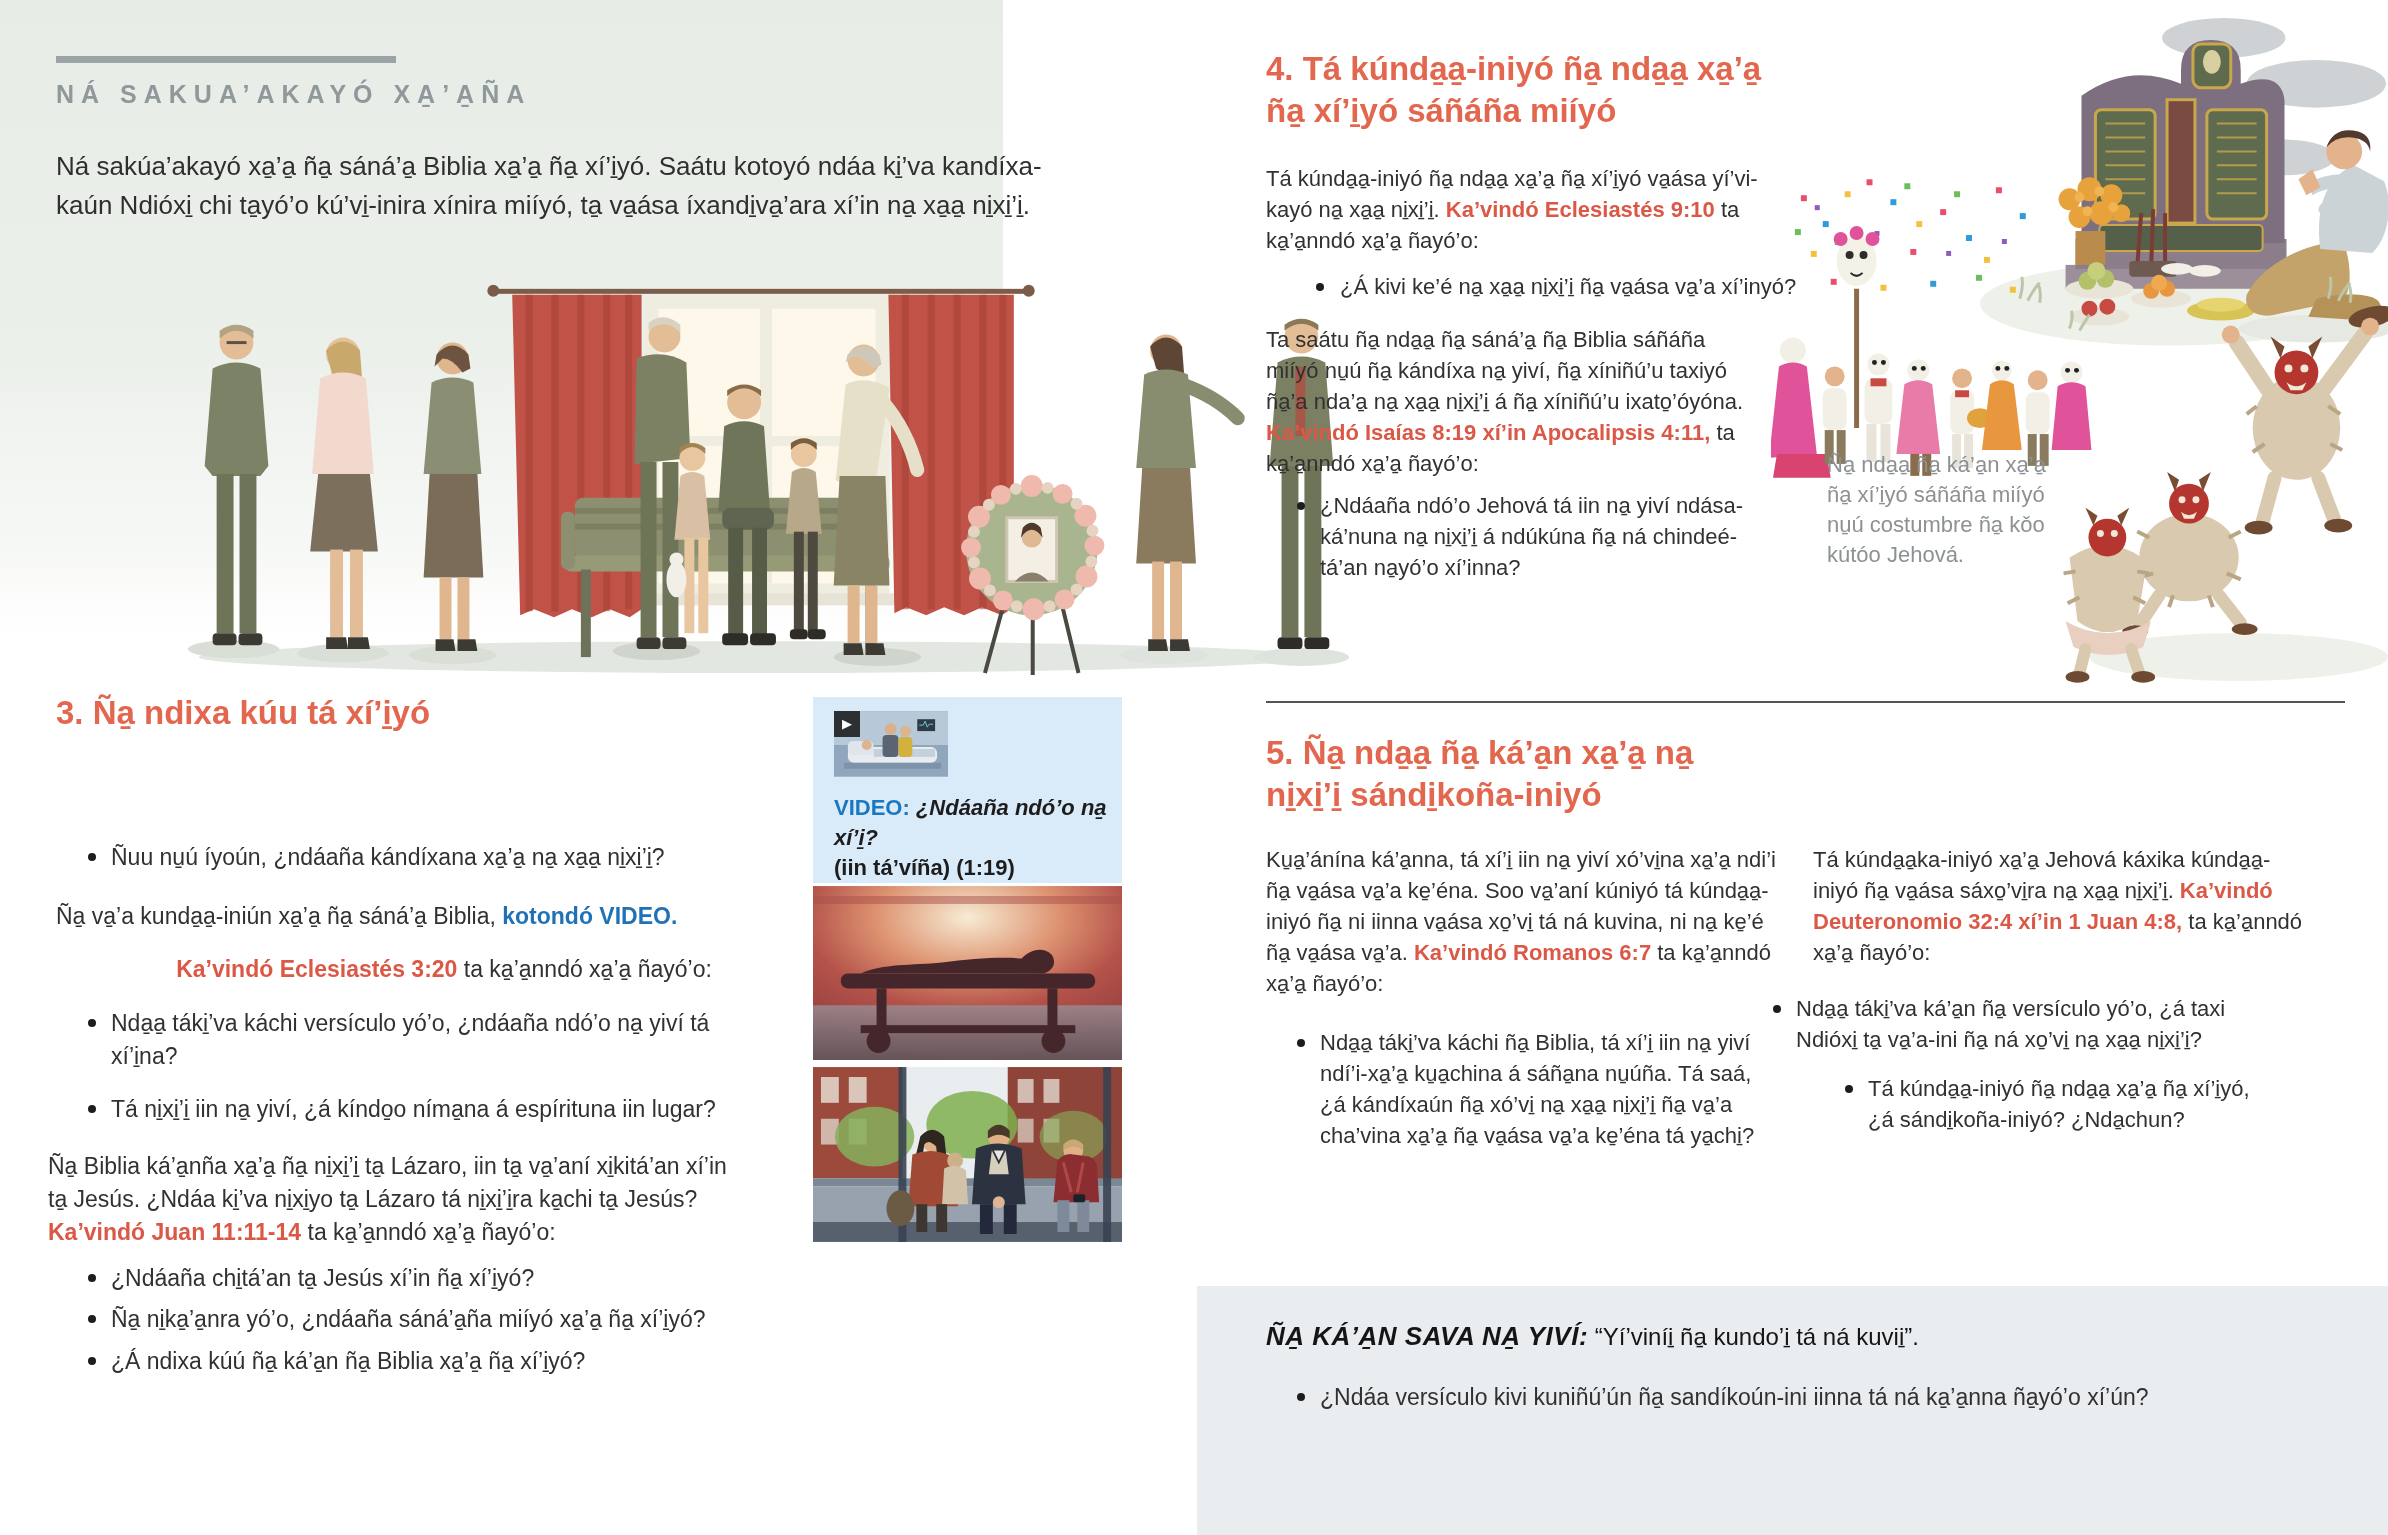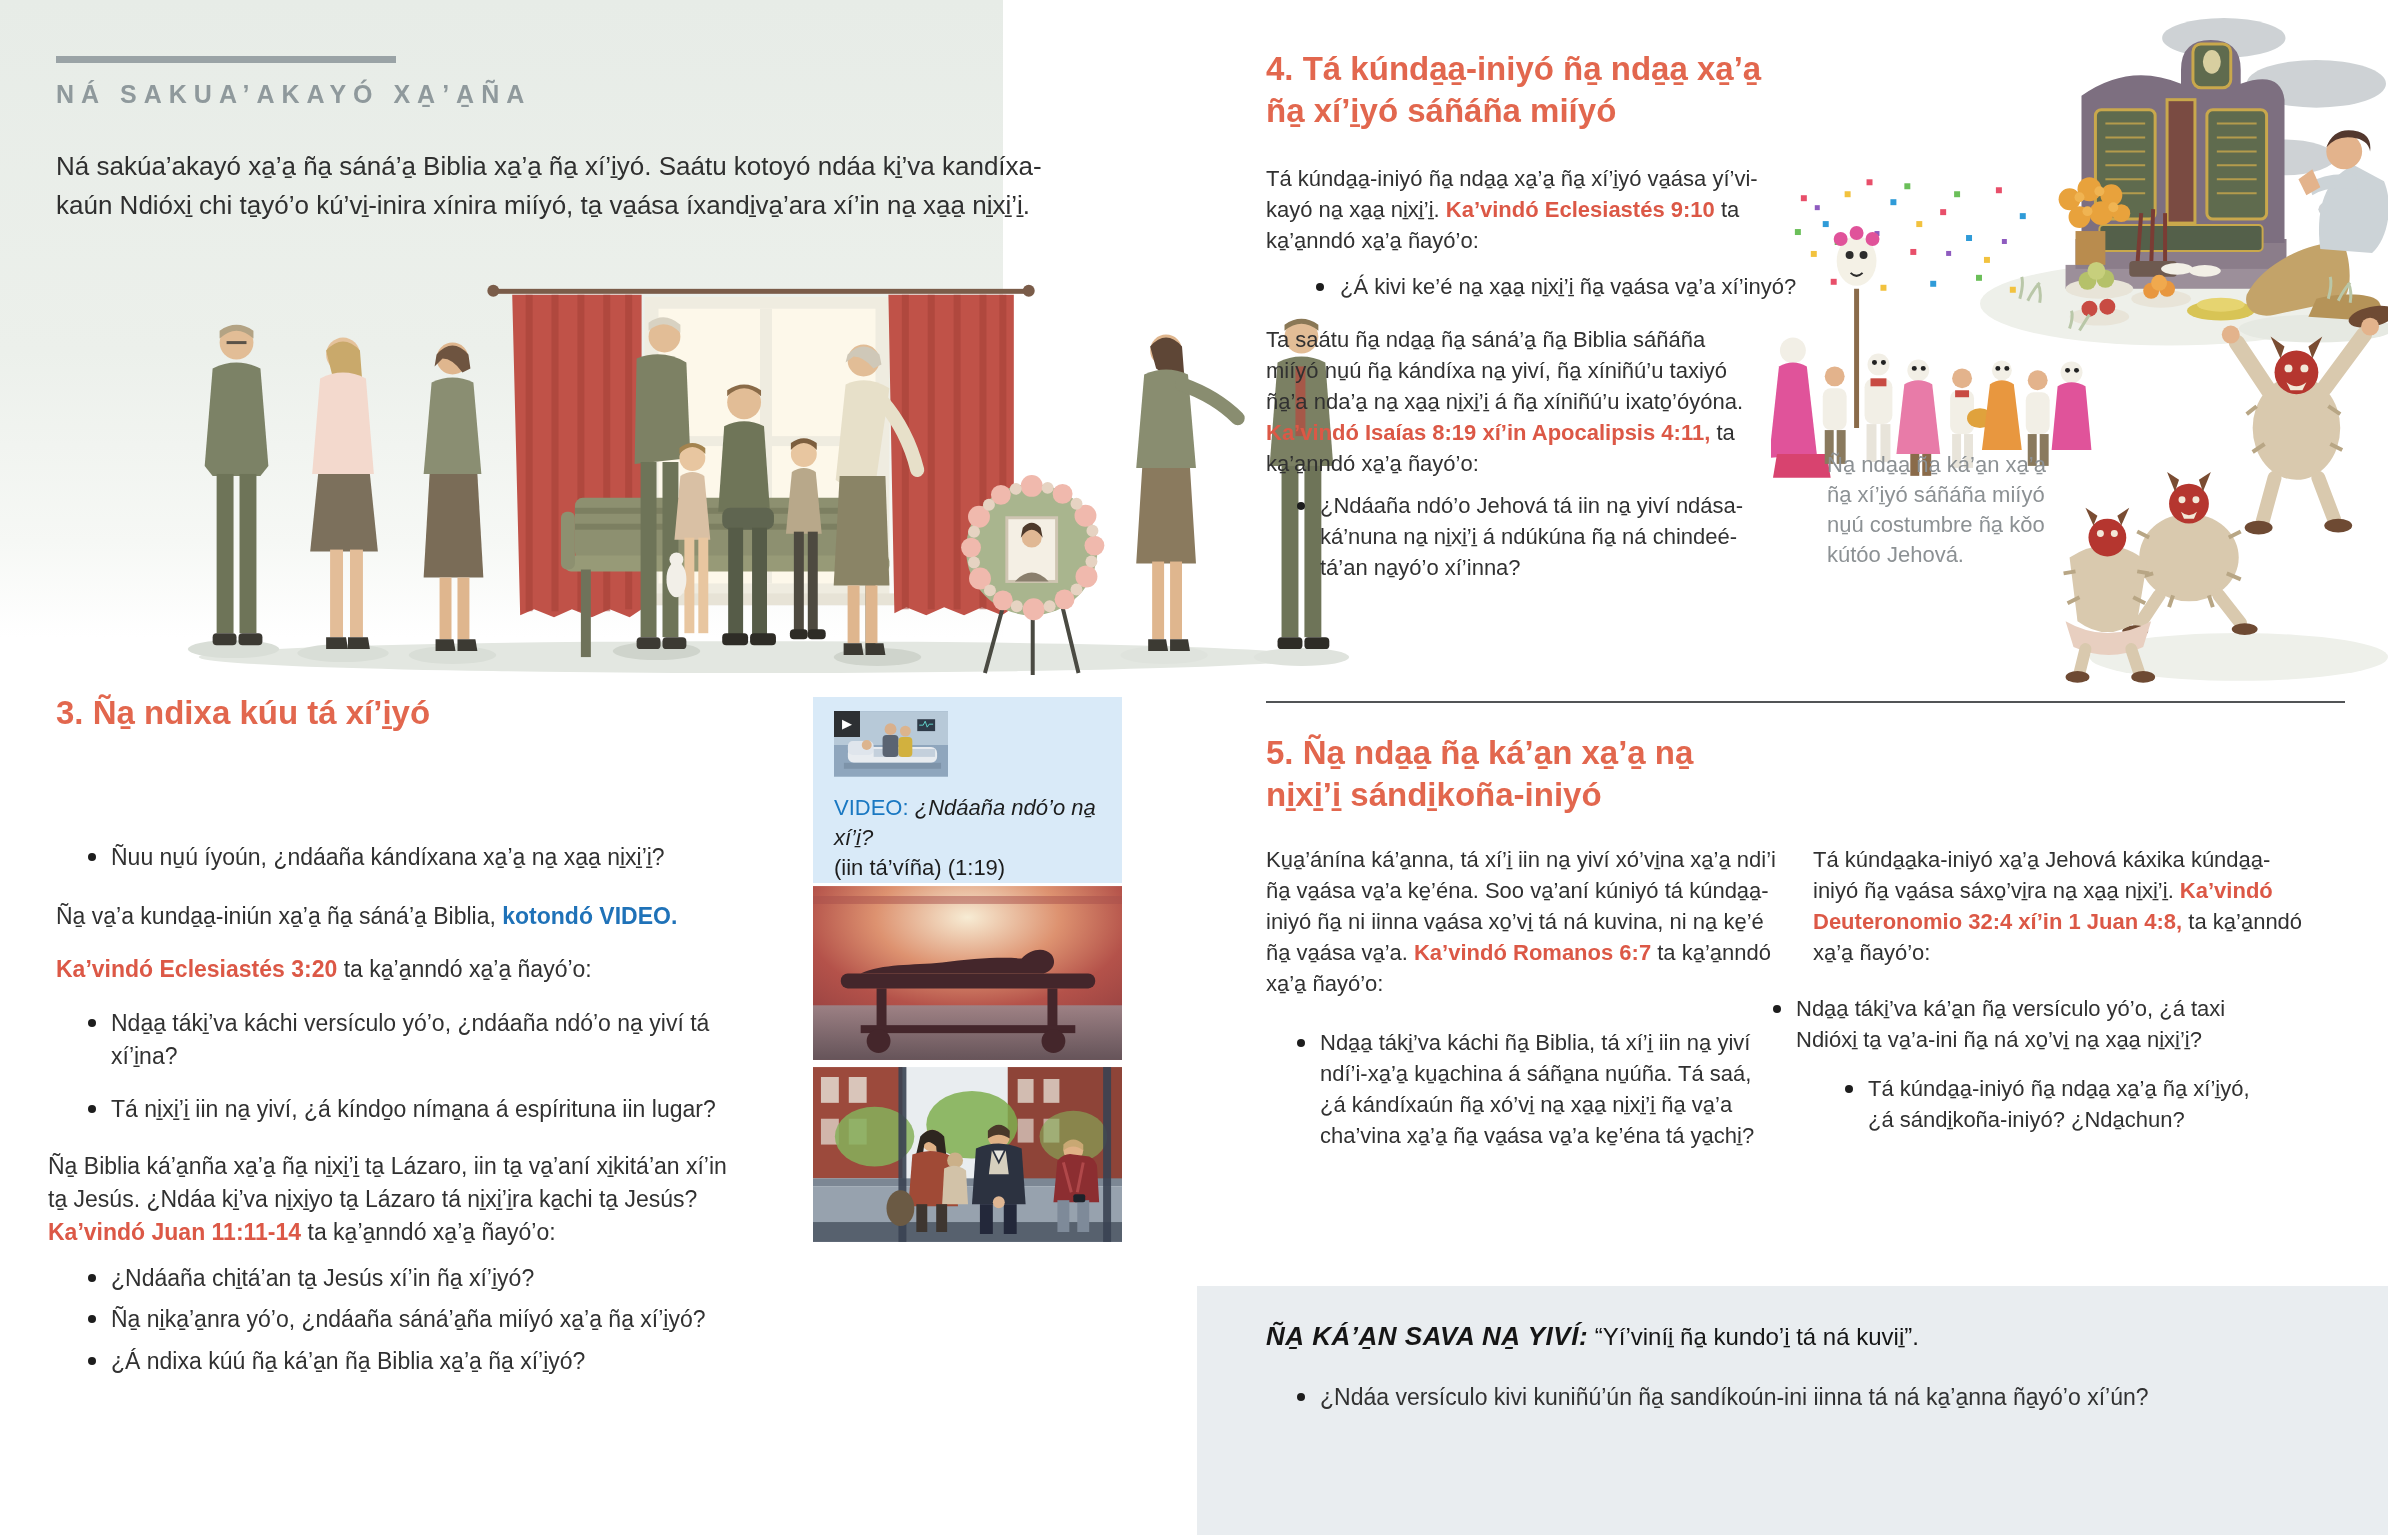--- a/index.html
+++ b/index.html
@@ -16,21 +16,21 @@
   .h-sec{font-size:33px;line-height:42px;font-weight:bold;color:#e2674e;white-space:pre-line;}
   .ref{color:#dc5846;font-weight:bold;}
   .link{color:#1f72b8;font-weight:bold;}
   .bullet{display:flex;gap:15px;}
   .dot{width:8px;height:8px;border-radius:50%;background:#1d1d1d;margin-top:12px;flex:none;}
   .bt{flex:1;}
   .videobox{left:813px;top:697px;width:309px;height:186px;background:#d9eaf8;}
   .vthumb{left:834px;top:711px;width:114px;height:66px;}
   .vplay{left:834px;top:711px;width:26px;height:26px;background:rgba(10,10,10,.8);
          color:#fff;font-size:13px;line-height:26px;text-align:center;}
-  .vcap{left:834px;top:793px;width:279px;font-size:22px;line-height:30px;font-weight:normal;color:#1d1d1d;}
+  .vcap{left:834px;top:793px;width:279px;font-size:22px;line-height:30px;font-weight:bold;color:#1d1d1d;}
   .vlabel{color:#1a78c2;}
   .vtitle{font-style:italic;}
   .caption{left:1827px;top:450px;width:259px;font-size:22px;line-height:30px;color:#8c9194;white-space:pre-line;}
   .hr5{left:1266px;top:701px;width:1079px;height:2px;background:#515456;}
   .graybox{left:1197px;top:1286px;width:1191px;height:250px;background:#e9edf0;}
   .boxlead{left:1266px;top:1320px;width:1055px;font-size:24px;line-height:33px;color:#151515;}
   .boxlead b{font-size:26px;letter-spacing:0.5px;font-style:italic;}
   svg{display:block;}
 </style>
 </head>
@@ -234,21 +234,21 @@
       </g>
     </g>
   </svg>
 
   <div class="abs h-sec" style="left:56px;top:692px;">3. Ña̱ ndixa kúu tá xí’i̱yó</div>
   <div class="abs bullet" style="left:88px;top:841px;width:716px;">
     <span class="dot"></span>
     <span class="bt t">Ñuu nu̱ú íyoún, ¿ndáaña kándíxana xa̱’a̱ na̱ xa̱a̱ ni̱xi̱’i̱?</span>
   </div>
   <div class="abs t" style="left:56px;top:900px;width:776px;"><span>Ña̱ va̱’a kunda̱a̱-iniún xa̱’a̱ ña̱ sáná’a̱ Biblia, </span><span class="link">kotondó VIDEO.</span></div>
-  <div class="abs t" style="left:56px;top:953px;width:776px;"><span class="ref">Ka’vindó Eclesiastés 3:20</span><span> ta ka̱’a̱nndó xa̱’a̱ ñayó’o:</span></div>
+  <div class="abs t" style="left:56px;top:953px;width:776px;text-align:center;"><span class="ref">Ka’vindó Eclesiastés 3:20</span><span> ta ka̱’a̱nndó xa̱’a̱ ñayó’o:</span></div>
   <div class="abs bullet" style="left:88px;top:1007px;width:716px;">
     <span class="dot"></span>
     <span class="bt t">Nda̱a̱ táki̱’va káchi versículo yó’o, ¿ndáaña ndó’o na̱ yiví tá
 xí’i̱na?</span>
   </div>
   <div class="abs bullet" style="left:88px;top:1093px;width:716px;">
     <span class="dot"></span>
     <span class="bt t">Tá ni̱xi̱’i̱ iin na̱ yiví, ¿á kíndo̱o níma̱na á espírituna iin lugar?</span>
   </div>
   <div class="abs t" style="left:48px;top:1150px;width:776px;"><span>Ña̱ Biblia ká’a̱nña xa̱’a̱ ña̱ ni̱xi̱’i̱ ta̱ Lázaro, iin ta̱ va̱’aní xi̱kitá’an xí’in

